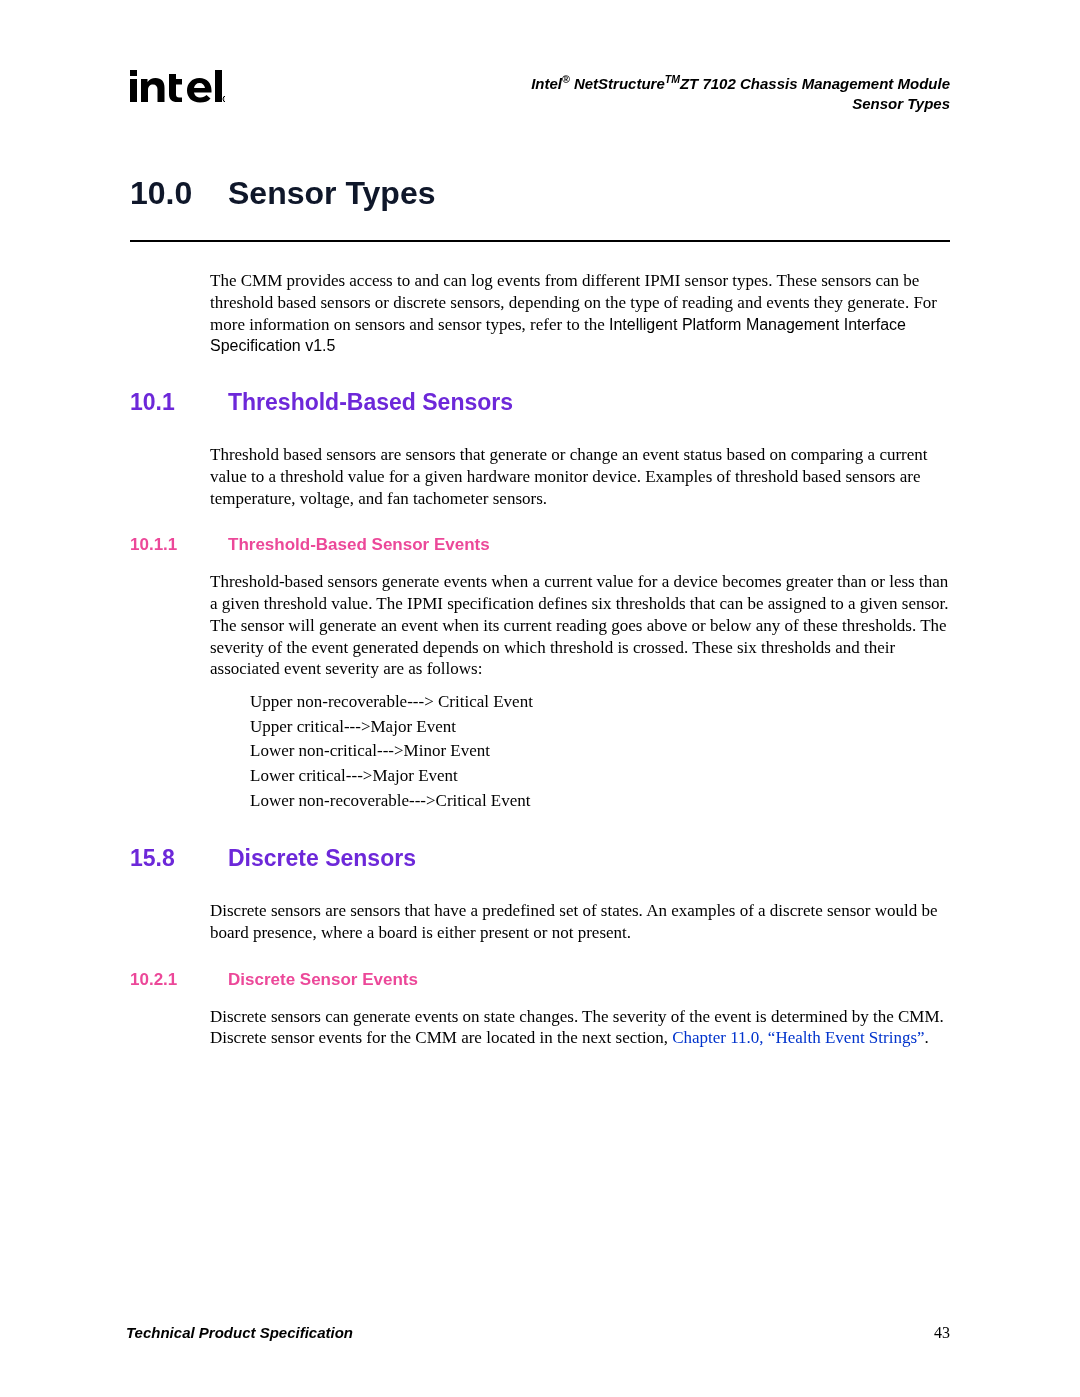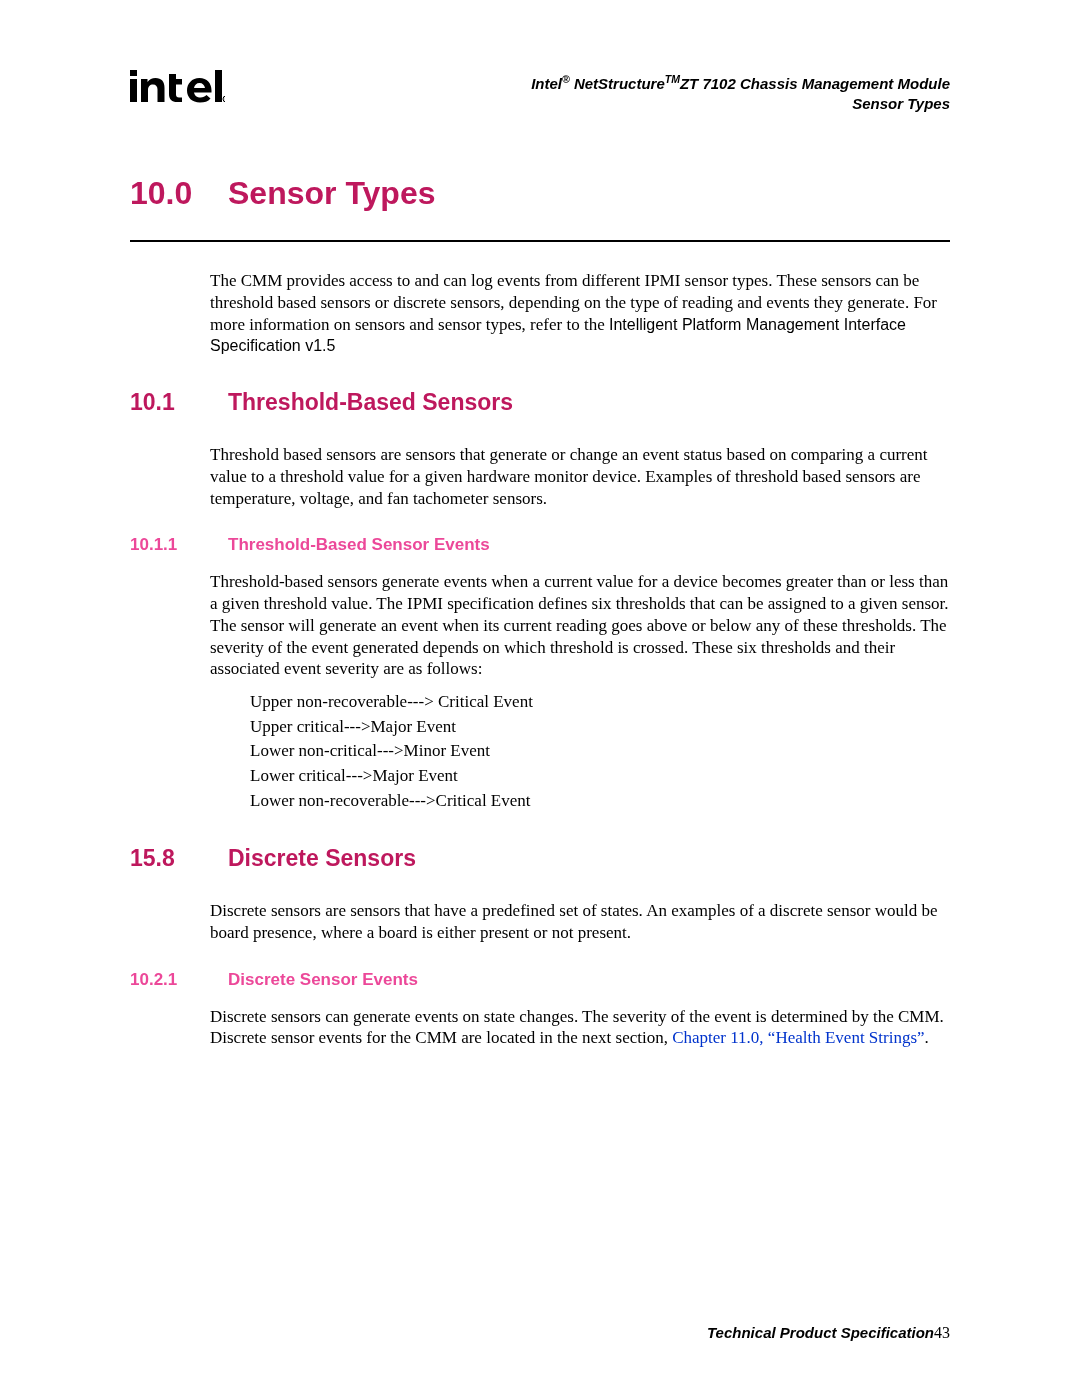--- a/index.html
+++ b/index.html
@@ -47,40 +47,40 @@
   .section-rule {
     border: none;
     border-top: 2px solid #000;
     margin-top: 28px;
     margin-bottom: 0;
   }
   h1.title {
     margin: 60px 0 10px 0;
     font-family: Arial, Helvetica, sans-serif;
     font-weight: bold;
-    color: #be185d;
+    color: #0f172a;
     font-size: 32px;
   }
   h1.title .num {
     display: inline-block;
     width: 98px;
   }
   .body-col {
     margin-left: 80px;
   }
   p.body {
     font-size: 17px;
     line-height: 1.28;
     margin: 28px 0 0 0;
   }
   h2.sec {
     margin: 32px 0 0 0;
     font-family: Arial, Helvetica, sans-serif;
     font-weight: bold;
-    color: #be185d;
+    color: #6d28d9;
     font-size: 23px;
   }
   h2.sec .num {
     display: inline-block;
     width: 98px;
   }
   h3.subsec {
     margin: 26px 0 0 0;
     font-family: Arial, Helvetica, sans-serif;
     font-weight: bold;
@@ -95,21 +95,21 @@
     margin: 10px 0 0 40px;
     font-size: 17px;
     line-height: 1.45;
   }
   .footer {
     position: absolute;
     left: 126px;
     right: 130px;
     bottom: 55px;
     display: flex;
-    justify-content: flex-end;
+    justify-content: space-between;
     font-size: 16px;
     margin-top: 14px;
   }
   .footer .left {
     font-family: Arial, Helvetica, sans-serif;
     font-weight: bold;
     font-style: italic;
     font-size: 15px;
   }
   .link {

